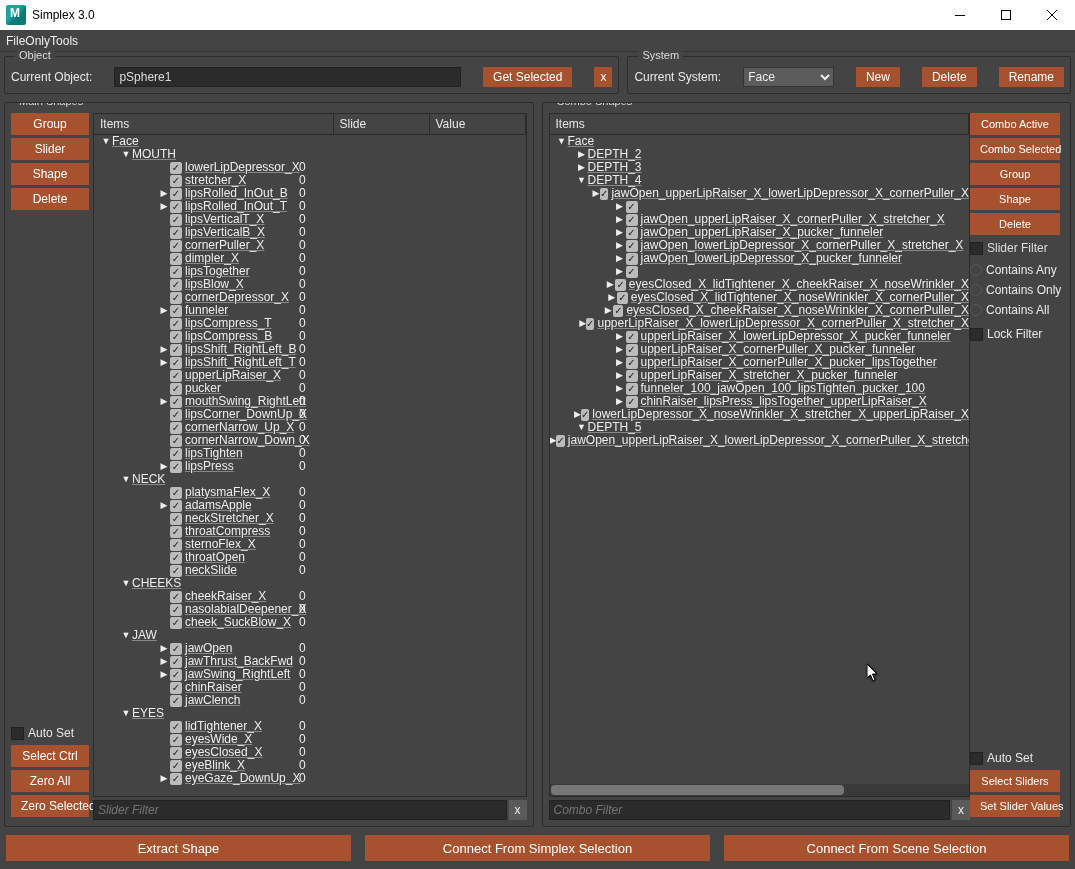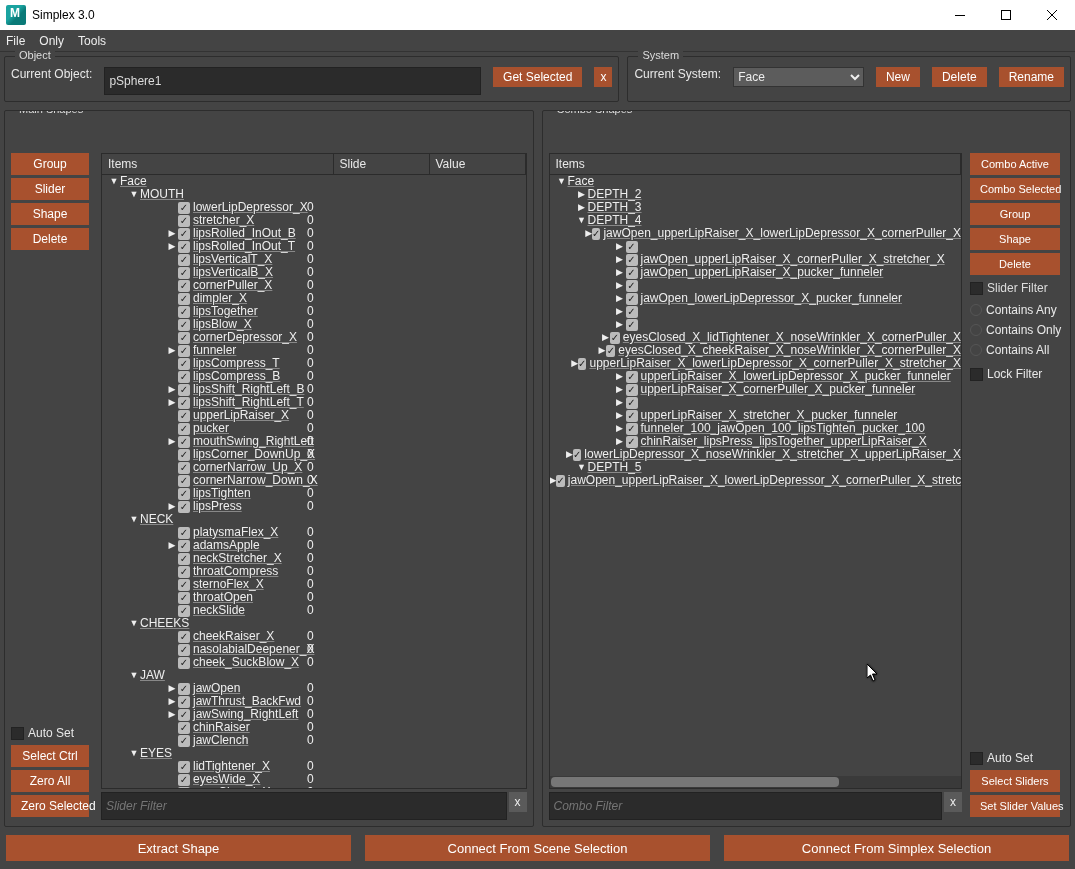--- a/index.html
+++ b/index.html
@@ -6,48 +6,48 @@
   body { background: #444; width: 1075px; height: 869px; display: flex; flex-direction: column; overflow: hidden; }
 
   
   .titlebar { height: 30px; background: #fff; display: flex; align-items: center; }
   .titlebar .logo { width: 20px; height: 20px; background: linear-gradient(135deg,#1aa3a0 40%,#0a7a78 60%); margin: 0 6px; border-radius: 2px; position: relative; }
   .titlebar .logo::after { content:"M"; position:absolute; left:4px; top:1px; color:#fff; font-weight:bold; font-size:12px;}
   .titlebar .title { color: #000; font-size: 12px; }
   .titlebar .spacer { flex: 1; }
   .winbtn { width: 46px; height: 30px; display: flex; align-items: center; justify-content: center; color: #000; }
 
-  .menubar { height: 22px; background: #444; display: flex; align-items: center; padding: 0 6px; gap: 14px; border-bottom: 1px solid #333; }
+  .menubar { height: 22px; background: #444; display: flex; align-items: center; padding: 0 6px; border-bottom: 1px solid #333; }
   .menubar span { color: #eee; }
 
   
   .groupframe { border: 1px solid #2d2d2d; border-radius: 2px; margin: 4px; position: relative; padding: 10px 6px 6px 6px; }
   .groupframe > .legend { position: absolute; top: -8px; left: 10px; background: #444; padding: 0 4px; font-size: 11px; color: #ddd; }
 
-  .row { display: flex; align-items: flex-start; gap: 12px; }
+  .row { display: flex; align-items: center; gap: 22px; }
   .toprow { display: flex; }
   .toprow .groupframe:first-child { flex: 1.4; }
   .toprow .groupframe:last-child { flex: 1; }
 
   .label { white-space: nowrap; }
-  input.text { background: #2b2b2b; border: 1px solid #222; color: #ddd; height: 28px; padding: 0 4px; flex: 1; }
+  input.text { background: #2b2b2b; border: 1px solid #222; color: #ddd; height: 20px; padding: 0 4px; flex: 1; }
   select.drop { background: #5c5c5c; border: 1px solid #333; color: #eee; height: 20px; flex: 1; }
 
   .btn { background: #a8512e; color: #fff; border: none; height: 20px; padding: 0 10px; cursor: pointer; white-space: nowrap; }
   .btn.small { padding: 0 6px; }
   .btn.grey { background: #5a5a5a; color: #eee; }
   .btn.side { width: 78px; height: 22px; margin-bottom: 3px; display:block; }
   .btn.rside { width: 90px; height: 22px; margin-bottom: 3px; display:block; font-size:11px; }
   .btn.big { height: 26px; font-size: 13px; flex:1; }
 
   
   .mainsplit { flex: 1; display: flex; overflow: hidden; }
   .mainsplit .groupframe { flex: 1; display: flex; flex-direction: column; overflow: hidden; }
 
-  .panelbody { flex: 1; display: flex; overflow: hidden; gap: 8px; margin-top: 32px; }
+  .panelbody { flex: 1; display: flex; overflow: hidden; gap: 0; }
   .sidebtns { width: 82px; display:flex; flex-direction:column; }
   .sidebtns.right { width: 94px; }
 
   .treebox { flex: 1; display: flex; flex-direction: column; border: 1px solid #2b2b2b; background: #444; overflow:hidden; }
   .treehead { display: flex; background: #444; border-bottom: 1px solid #2b2b2b; align-items: center; }
   .treehead .th { padding: 3px 6px; border-right: 1px solid #2b2b2b; background:#444; }
   .th.items { flex: 1; }
   .th.slide { width: 96px; }
   .th.value { width: 96px; }
 
@@ -556,36 +556,38 @@
               <div class="node" style="position: relative;">
                 <span class="indent" style="width:64px"></span>
                 <span class="disclosure">▶</span>
                 <span class="check">✓</span>
                 <span class="nodelabel">jawOpen_upperLipRaiser_X_pucker_funneler</span>
               </div>
               <div class="node" style="position: relative;">
                 <span class="indent" style="width:64px"></span>
                 <span class="disclosure">▶</span>
                 <span class="check">✓</span>
+                <span class="nodelabel">jawOpen_lowerLipDepressor_X_cornerPuller_X_stretcher_X</span>
               </div>
               <div class="node" style="position: relative;">
                 <span class="indent" style="width:64px"></span>
                 <span class="disclosure">▶</span>
                 <span class="check">✓</span>
                 <span class="nodelabel">jawOpen_lowerLipDepressor_X_pucker_funneler</span>
               </div>
               <div class="node" style="position: relative;">
                 <span class="indent" style="width:64px"></span>
                 <span class="disclosure">▶</span>
                 <span class="check">✓</span>
               </div>
               <div class="node" style="position: relative;">
                 <span class="indent" style="width:64px"></span>
                 <span class="disclosure">▶</span>
                 <span class="check">✓</span>
+                <span class="nodelabel">eyesClosed_X_lidTightener_X_cheekRaiser_X_noseWrinkler_X</span>
               </div>
               <div class="node" style="position: relative;">
                 <span class="indent" style="width:64px"></span>
                 <span class="disclosure">▶</span>
                 <span class="check">✓</span>
                 <span class="nodelabel">eyesClosed_X_lidTightener_X_noseWrinkler_X_cornerPuller_X</span>
               </div>
               <div class="node" style="position: relative;">
                 <span class="indent" style="width:64px"></span>
                 <span class="disclosure">▶</span>
@@ -607,20 +609,21 @@
               <div class="node" style="position: relative;">
                 <span class="indent" style="width:64px"></span>
                 <span class="disclosure">▶</span>
                 <span class="check">✓</span>
                 <span class="nodelabel">upperLipRaiser_X_cornerPuller_X_pucker_funneler</span>
               </div>
               <div class="node" style="position: relative;">
                 <span class="indent" style="width:64px"></span>
                 <span class="disclosure">▶</span>
                 <span class="check">✓</span>
+                <span class="nodelabel">upperLipRaiser_X_cornerPuller_X_pucker_lipsTogether</span>
               </div>
               <div class="node" style="position: relative;">
                 <span class="indent" style="width:64px"></span>
                 <span class="disclosure">▶</span>
                 <span class="check">✓</span>
                 <span class="nodelabel">upperLipRaiser_X_stretcher_X_pucker_funneler</span>
               </div>
               <div class="node" style="position: relative;">
                 <span class="indent" style="width:64px"></span>
                 <span class="disclosure">▶</span>
@@ -693,21 +696,21 @@
           </label>
         <button class="btn rside">Select Sliders</button>
         <button class="btn rside">Set Slider Values</button>
       </div>
     </div>
   </div>
 </div>
 
 <div class="bottombar">
   <button class="btn big">Extract Shape</button>
+  <button class="btn big">Connect From Simplex Selection</button>
   <button class="btn big">Connect From Scene Selection</button>
-  <button class="btn big">Connect From Simplex Selection</button>
 </div>
 
 <div class="cursor" style="left:867px; top:664px;">
 <svg width="14" height="20" viewBox="0 0 14 20">
       <path d="M0 0 L0 14 L3.5 11 L6 17 L8 16 L5.5 10 L10 10 Z" fill="#fff" stroke="#000" stroke-width="1"></path>
     </svg>
 </div>
 
 </body></html>

